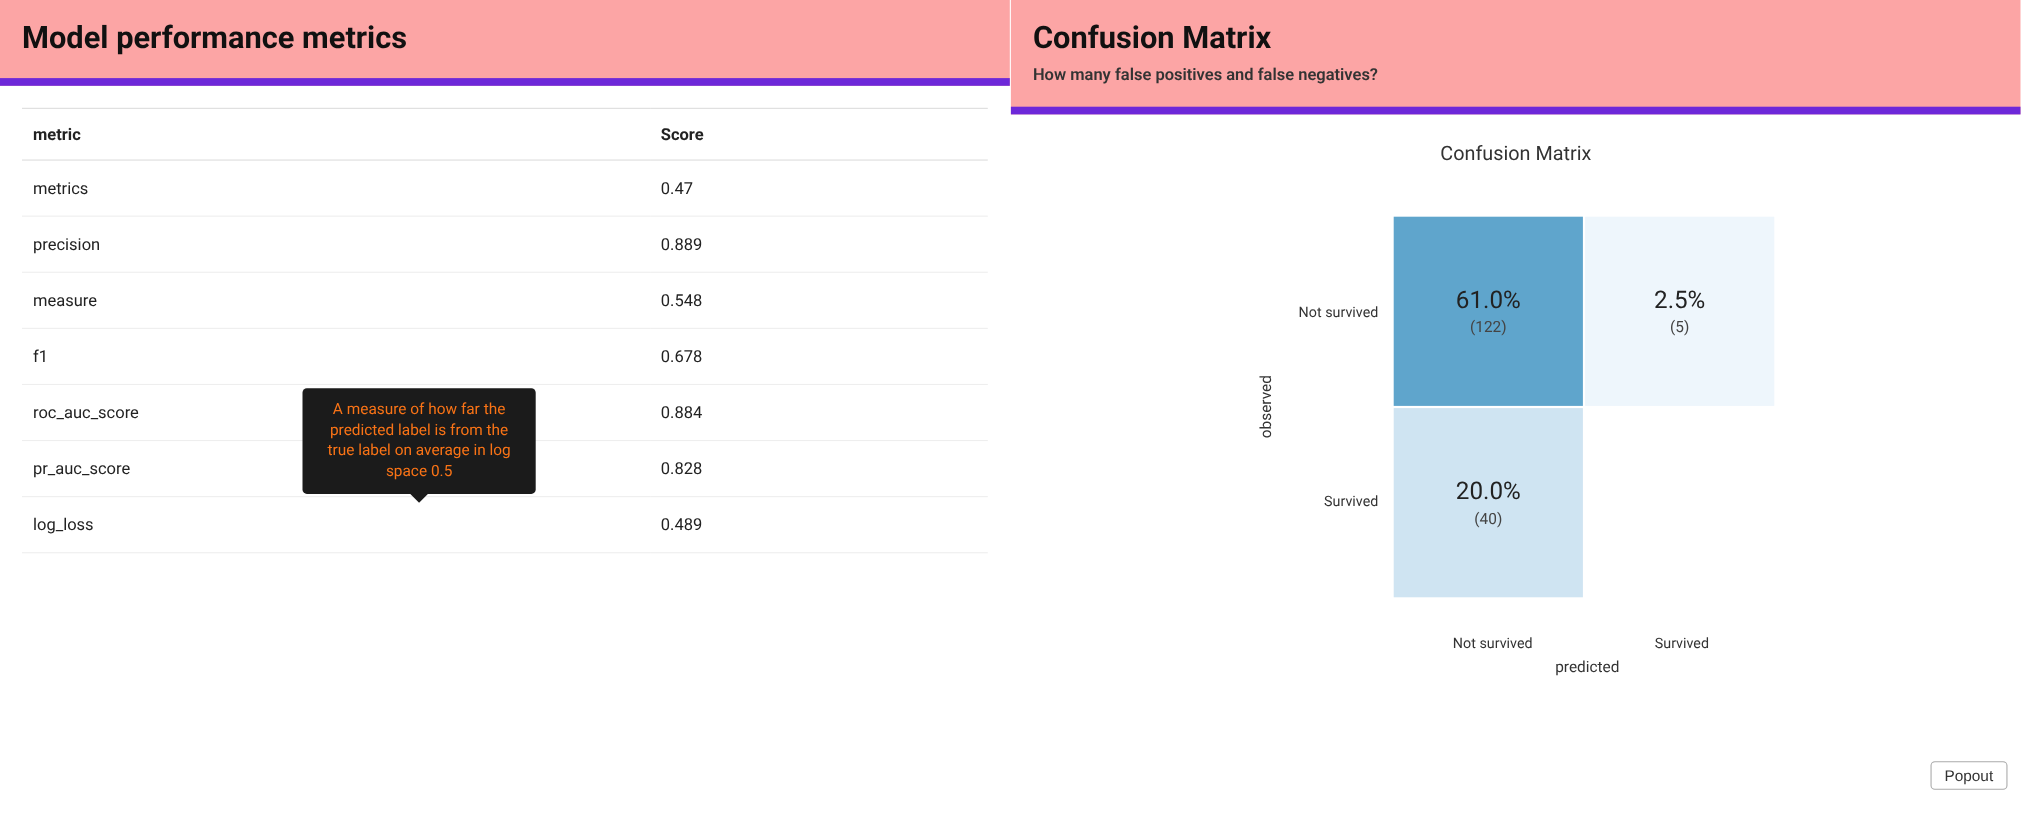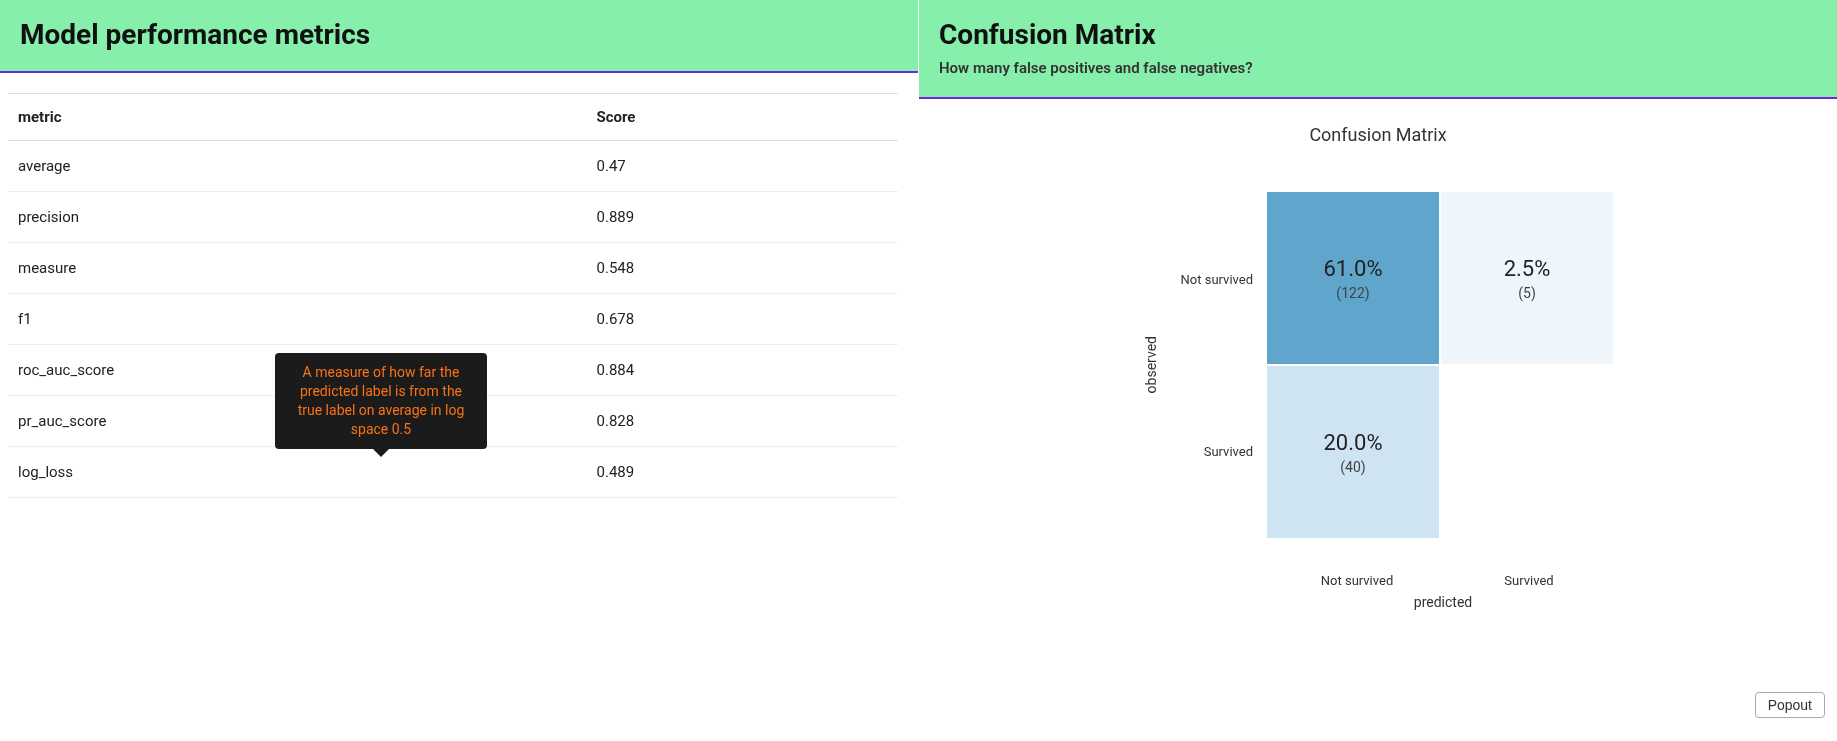--- a/index.html
+++ b/index.html
@@ -1,23 +1,23 @@
 <!DOCTYPE html>
 <html><head>
 <meta charset="utf-8">
 <style>
 *{box-sizing:border-box;margin:0;padding:0}
 body{font-family:"Segoe UI",Roboto,Arial,sans-serif;background:#fff;color:#222;width:1837px;height:741px;overflow:hidden}
 .wrap{display:flex;height:100%}
 .panel{flex:1;display:flex;flex-direction:column;position:relative}
 .left{border-right:1px solid #fff}
-.header{background:#86efac;border-bottom:2px solid #6d28d9;padding:18px 20px 20px}
+.header{background:#fca5a5;border-bottom:7px solid #6d28d9;padding:18px 20px 20px}
 .header h2{font-size:28px;font-weight:700;color:#111}
 .header .sub{font-size:15px;font-weight:600;margin-top:8px;color:#333}
-.body-l{padding:20px 20px 0 8px}
+.body-l{padding:20px 20px 0 20px}
 table.metrics{width:100%;border-collapse:collapse}
 table.metrics th{text-align:left;font-weight:700;font-size:15px;padding:14px 10px;border-top:1px solid #ddd;border-bottom:1px solid #ddd}
 table.metrics td{padding:16px 10px;font-size:15px;border-bottom:1px solid #eee;text-align:left}
 table.metrics td.metric-name{width:65%}
 .tooltip{position:absolute;left:275px;top:353px;width:212px;background:#1b1b1b;color:#f97316;border-radius:4px;padding:10px 12px;font-size:14px;text-align:center;line-height:1.35}
 .tooltip::after{content:"";position:absolute;bottom:-8px;left:50%;transform:translateX(-50%);border:8px solid transparent;border-top-color:#1b1b1b;border-bottom:none}
 .right-body{flex:1;position:relative;padding:20px}
 .cm-title{text-align:center;font-size:18px;color:#333;margin-top:5px;margin-bottom:20px}
 .cm-area{display:flex;align-items:center;justify-content:center;height:400px;position:relative}
 .ylabel{writing-mode:vertical-rl;transform:rotate(180deg);font-size:14px;color:#333;margin-right:10px}
@@ -47,21 +47,21 @@
     <div class="body-l">
       <table class="metrics">
         <thead>
           <tr>
             <th>metric</th>
             <th>Score</th>
           </tr>
         </thead>
         <tbody>
           <tr>
-              <td class="metric-name">average</td>
+              <td class="metric-name">metrics</td>
               <td>0.47</td>
             </tr>
           <tr>
               <td class="metric-name">precision</td>
               <td>0.889</td>
             </tr>
           <tr>
               <td class="metric-name">measure</td>
               <td>0.548</td>
             </tr>

